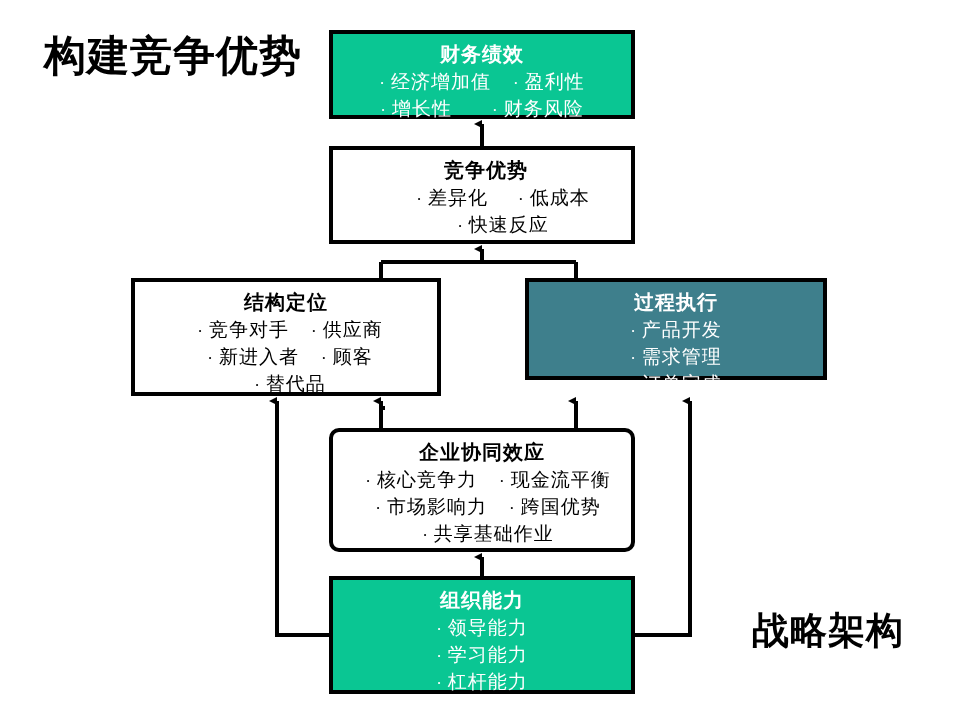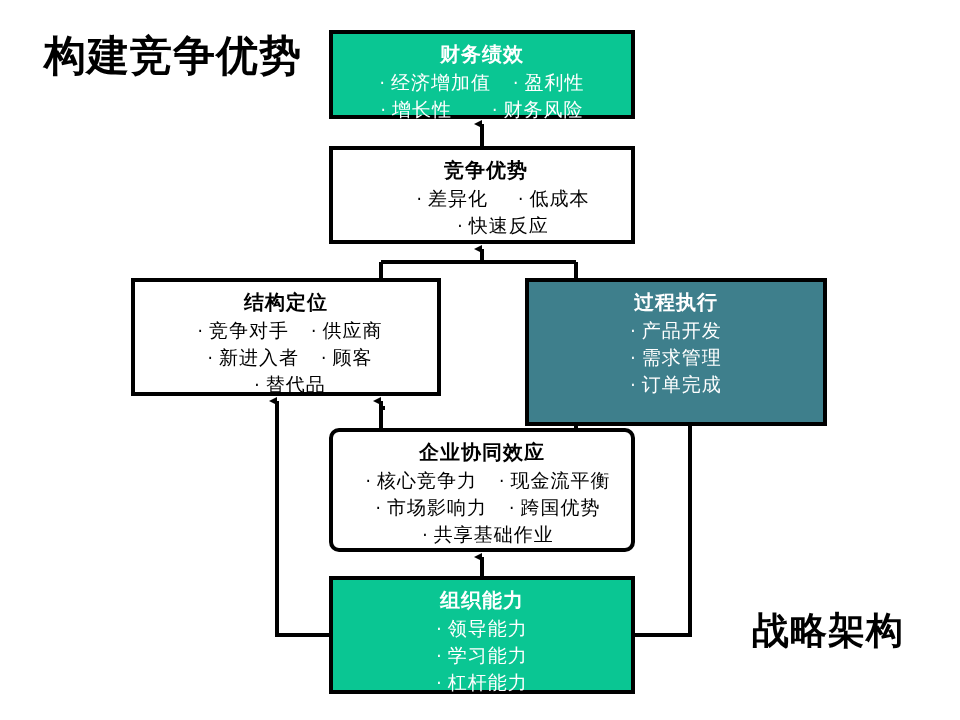--- a/index.html
+++ b/index.html
@@ -52,20 +52,21 @@
   .node {
     position: absolute;
     box-sizing: border-box;
     border: 4px solid #000000;
     background: #ffffff;
     display: flex;
     flex-direction: column;
     align-items: center;
     justify-content: flex-start;
     padding-top: 7px;
+    font-family: Liberation Serif, serif;
   }
   .node .node-title {
     font-size: 20px;
     font-weight: bold;
     line-height: 1.3;
     color: #000000;
     text-align: center;
     letter-spacing: 1px;
   }
   .node .node-rows {
@@ -120,21 +121,21 @@
 
   #node-advantage {
     left: 329px; top: 146px; width: 306px; height: 98px; padding-left: 8px;
   }
 
   #node-structure {
     left: 131px; top: 278px; width: 310px; height: 118px;
   }
 
   #node-process {
-    left: 525px; top: 278px; width: 302px; height: 148px;
+    left: 525px; top: 278px; width: 302px; height: 102px;
   }
   #node-process .node-rows { align-items: center; }
 
   #node-synergy {
     left: 329px; top: 428px; width: 306px; height: 124px; border-radius: 10px;
   }
 
   #node-capability {
     left: 329px; top: 576px; width: 306px; height: 118px;
   }

